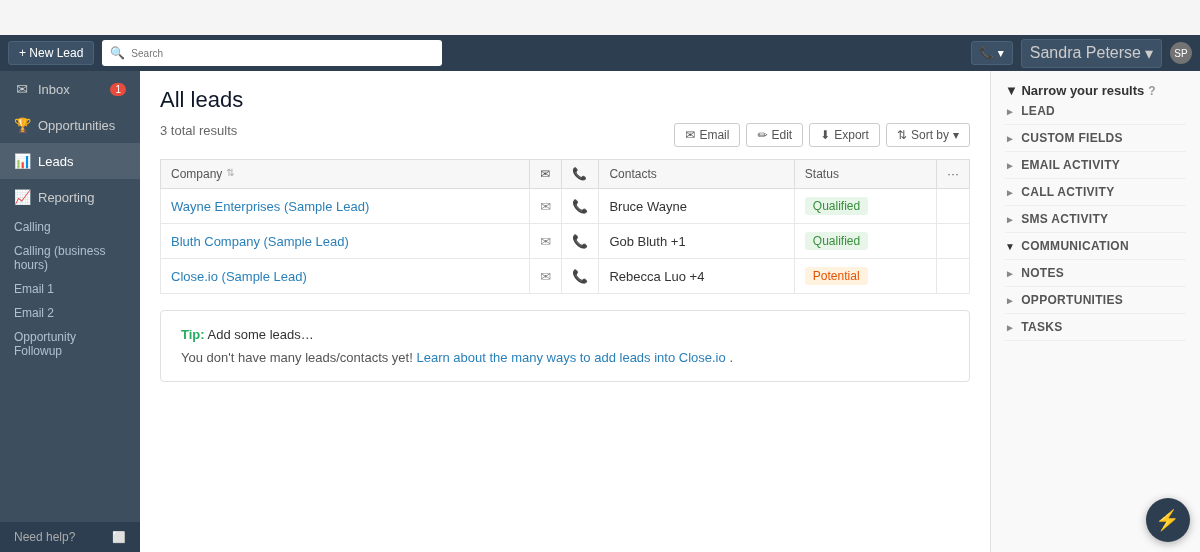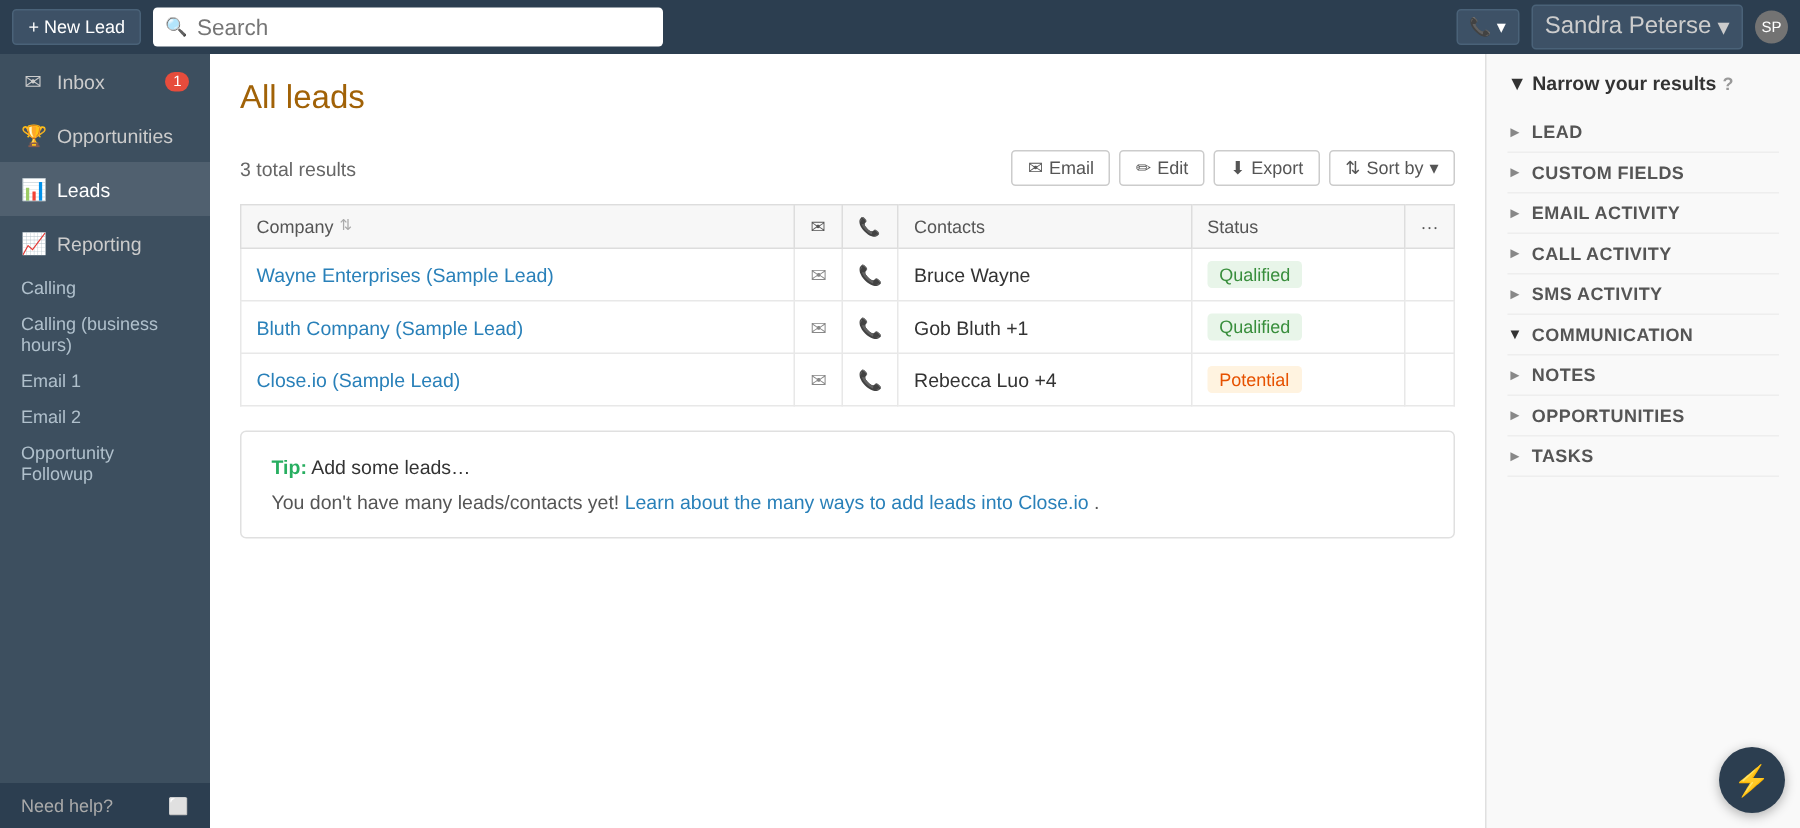--- a/index.html
+++ b/index.html
@@ -7,20 +7,21 @@
 
     
     #topnav {
       background: #2c3e50;
       height: 36px;
       display: flex;
       align-items: center;
       padding: 0 8px;
       gap: 8px;
       flex-shrink: 0;
+      margin-top: 35px;
     }
     #new-lead-btn {
       background: #3d5166;
       color: #fff;
       border: 1px solid #4a6278;
       padding: 4px 10px;
       border-radius: 3px;
       cursor: pointer;
       font-size: 12px;
       white-space: nowrap;
@@ -35,21 +36,21 @@
       align-items: center;
       background: #fff;
       border-radius: 3px;
       padding: 0 8px;
       height: 26px;
     }
     #search-icon-wrap { color: #999; margin-right: 6px; font-size: 12px; }
     #search-input {
       border: none;
       outline: none;
-      font-size: 15px;
+      font-size: 10px;
       color: #1d4ed8;
       width: 100%;
       background: transparent;
     }
     #topnav-right {
       margin-left: auto;
       display: flex;
       align-items: center;
       gap: 8px;
     }
@@ -156,26 +157,26 @@
     
     #main {
       flex: 1;
       background: #fff;
       overflow-y: auto;
       padding: 16px 20px;
     }
     #page-title {
       font-size: 22px;
       font-weight: 400;
-      color: #a16207;
-      margin-bottom: 22px;
+      color: #0f172a;
+      margin-bottom: 10px;
     }
     #results-bar {
       display: flex;
-      align-items: center;
+      align-items: flex-start;
       gap: 4px;
       margin-bottom: 12px;
     }
     #results-count { color: #666; font-size: 13px; }
     .action-btn {
       border: 1px solid #ccc;
       background: #fff;
       border-radius: 3px;
       padding: 4px 10px;
       cursor: pointer;
@@ -241,21 +242,20 @@
       background: #f9f9f9;
       border-left: 1px solid #e0e0e0;
       padding: 12px 14px;
       flex-shrink: 0;
       overflow-y: auto;
     }
     #narrow-title {
       font-size: 13px;
       font-weight: 600;
       color: #333;
-      margin-bottom: 12px;
       display: flex;
       align-items: center;
       gap: 4px;
     }
     .narrow-help { color: #999; cursor: pointer; font-size: 12px; }
     .filter-item {
       display: flex;
       align-items: center;
       gap: 6px;
       padding: 6px 0;

